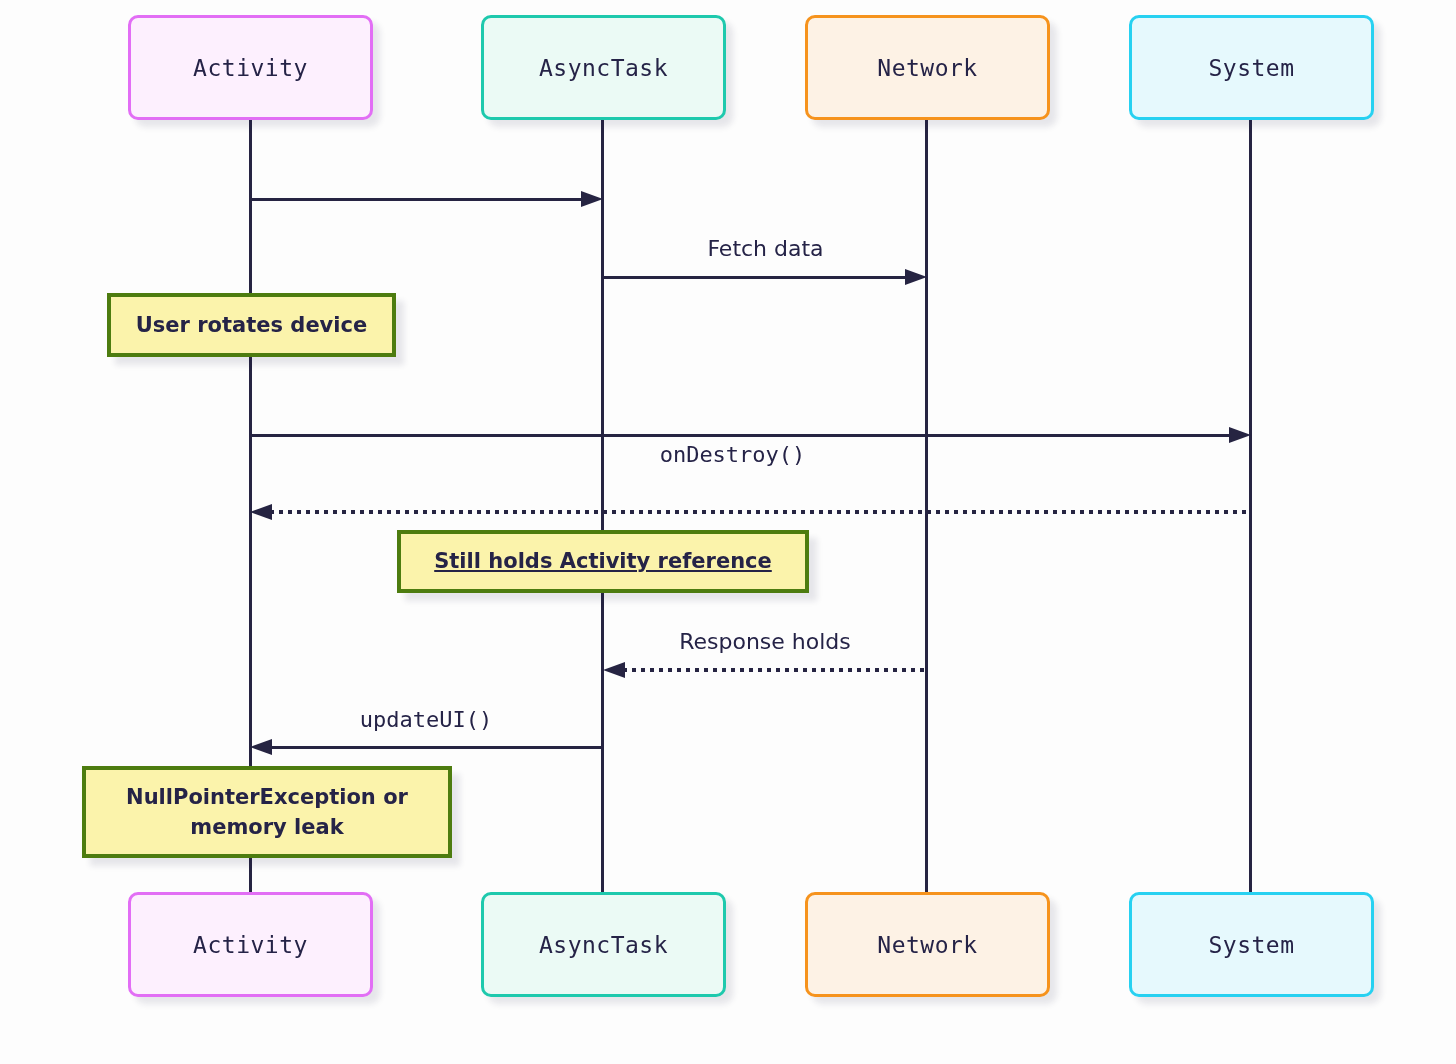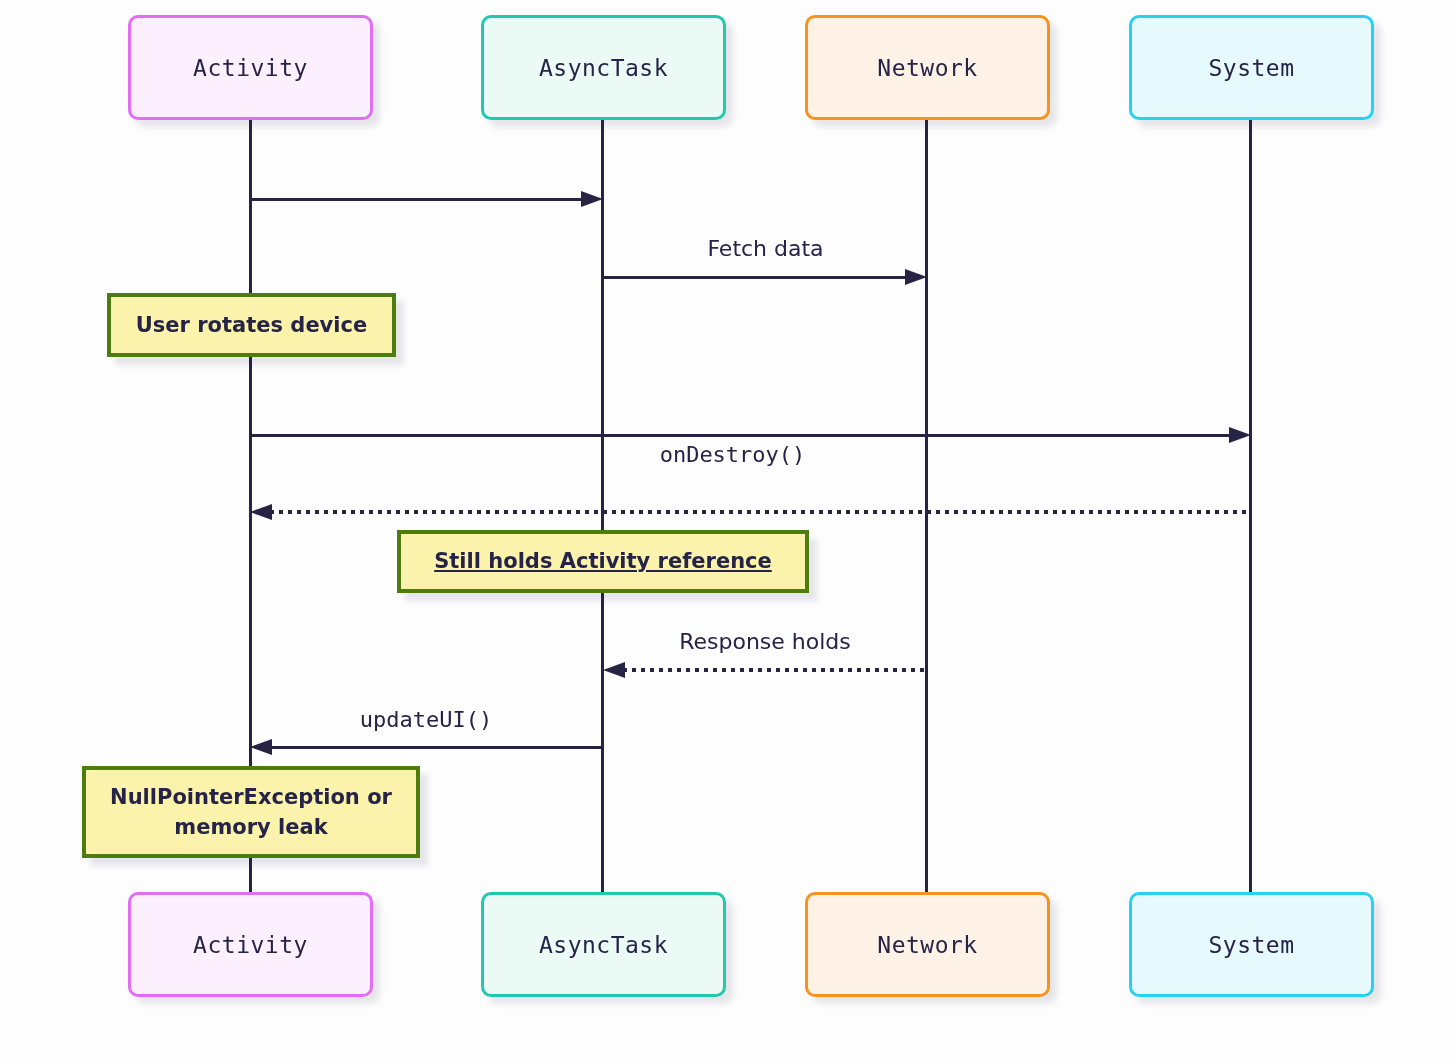--- a/index.html
+++ b/index.html
@@ -84,21 +84,21 @@
   .note{
     position:absolute;box-sizing:border-box;
     background:#fbf3ab;border:4px solid #4d7c0f;
     display:flex;align-items:center;justify-content:center;text-align:center;
     font-weight:bold;font-size:21px;color:#252347;line-height:1.45;
     box-shadow:8px 8px 6px rgba(34,34,68,0.10);
     z-index:4;padding:4px 10px;
   }
   .note1{left:107px;top:293px;width:289px;height:64px;}
   .note2{left:397px;top:530px;width:412px;height:63px;text-decoration:underline;}
-  .note3{left:82px;top:766px;width:338px;height:92px;}
+  .note3{left:82px;top:766px;width:370px;height:92px;}
 </style>
 </head>
 <body>
 
 <div class="diagram">
 
   <div class="lifeline lf-activity"></div>
   <div class="lifeline lf-asynctask"></div>
   <div class="lifeline lf-network"></div>
   <div class="lifeline lf-system"></div>

